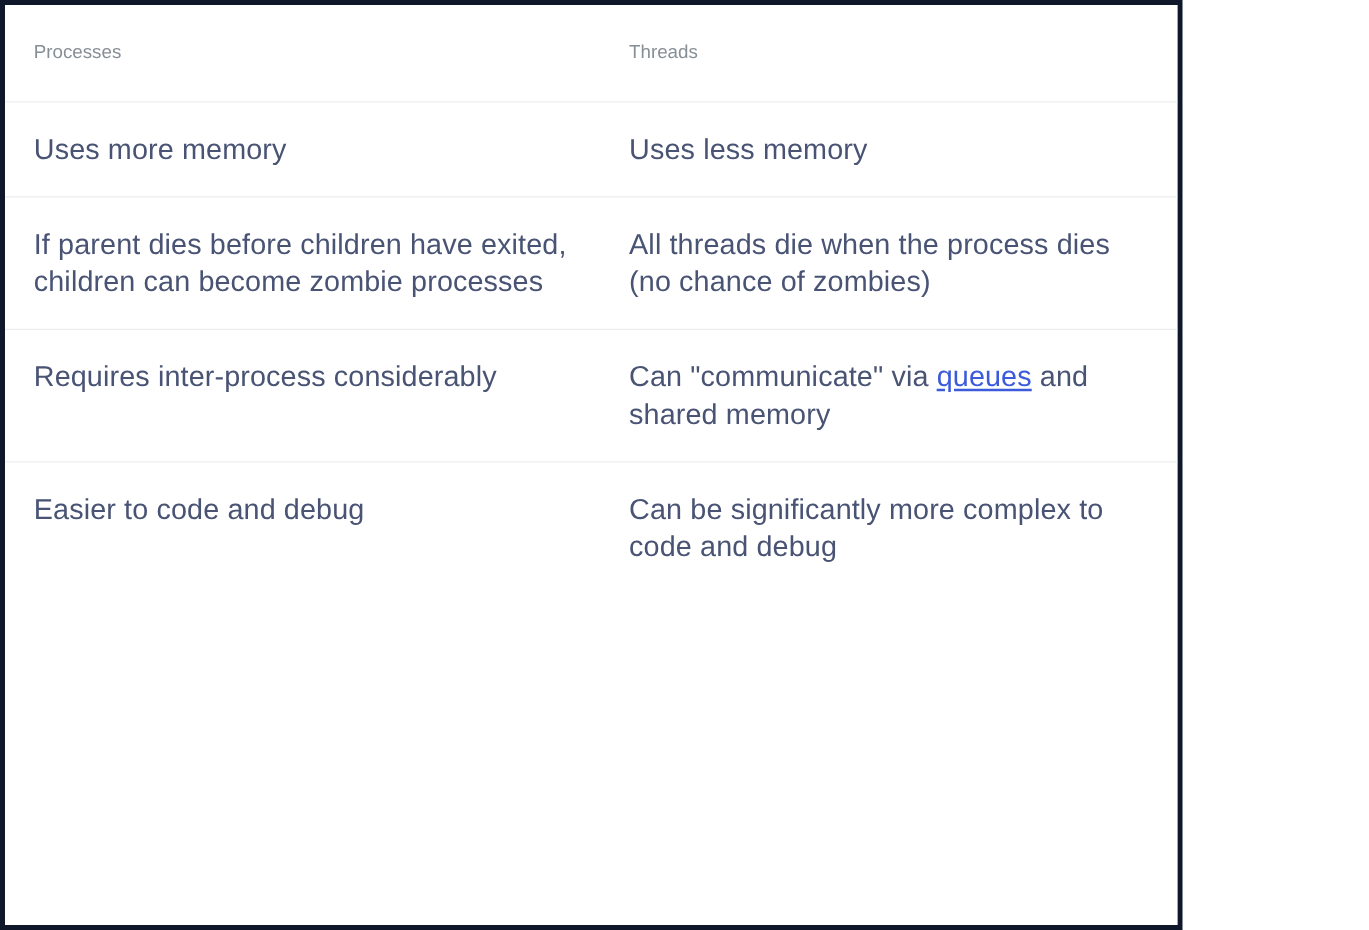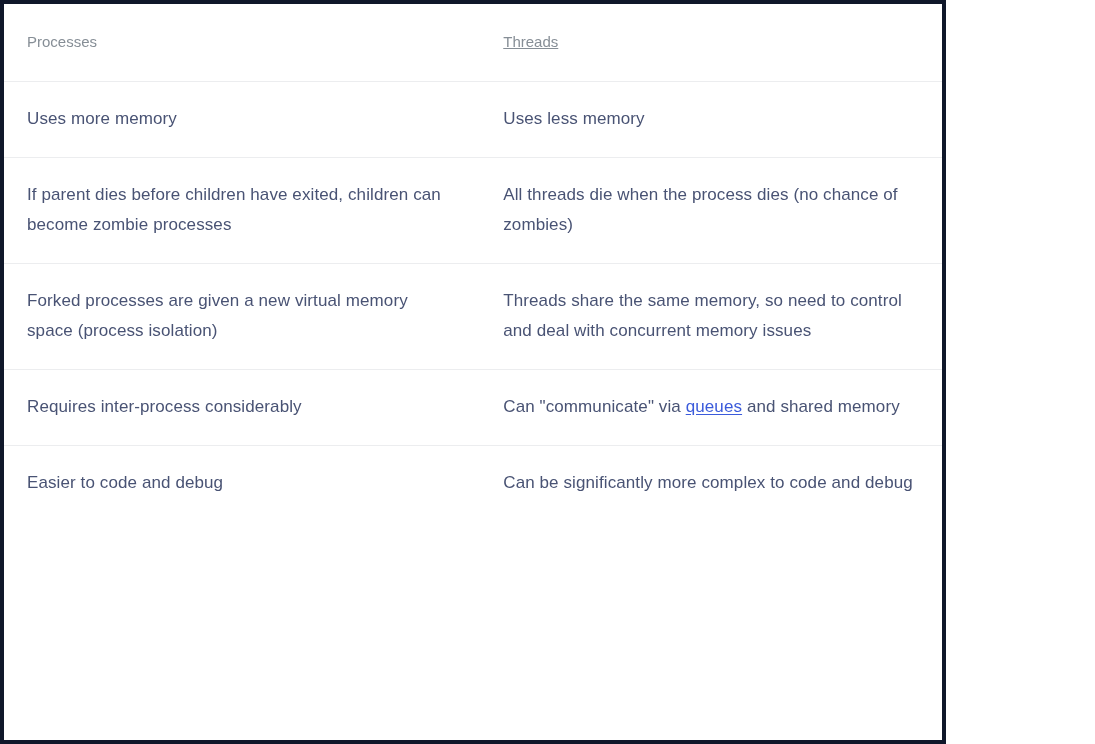--- a/index.html
+++ b/index.html
@@ -46,25 +46,24 @@
     font-weight: normal;
     font-size: 15px;
     color: #868e96;
     padding: 27px 18px 28px 23px;
     border-bottom: 1px solid #ecedef;
     vertical-align: top;
     line-height: 22px;
   }
   table.compare thead th.col-right {
     padding-left: 19px;
-    text-decoration: underline;
   }
 
   table.compare tbody td {
-    font-size: 17px;
+    font-size: 23px;
     color: #495374;
     line-height: 30px;
     padding: 22px 26px 23px 23px;
     border-bottom: 1px solid #ecedef;
     vertical-align: top;
     letter-spacing: 0.1px;
   }
   table.compare tbody td.col-right {
     padding-left: 19px;
     padding-right: 16px;
@@ -103,24 +102,20 @@
           <td class="col-left">Uses more memory</td>
           <td class="col-right">Uses less memory</td>
         </tr>
 
         <tr>
           <td class="col-left">If parent dies before children have exited, children can become zombie processes</td>
           <td class="col-right">All threads die when the process dies (no chance of zombies)</td>
         </tr>
 
 
-        <tr>
-          <td class="col-left">Forked processes are given a new virtual memory space (process isolation)</td>
-          <td class="col-right">Threads share the same memory, so need to control and deal with concurrent memory issues</td>
-        </tr>
 
         <tr>
           <td class="col-left">Requires inter-process considerably</td>
           <td class="col-right"><span>Can "communicate" via </span><a class="inline-link" href="#">queues</a><span> and shared memory</span></td>
         </tr>
 
 
         <tr>
           <td class="col-left">Easier to code and debug</td>
           <td class="col-right">Can be significantly more complex to code and debug</td>

